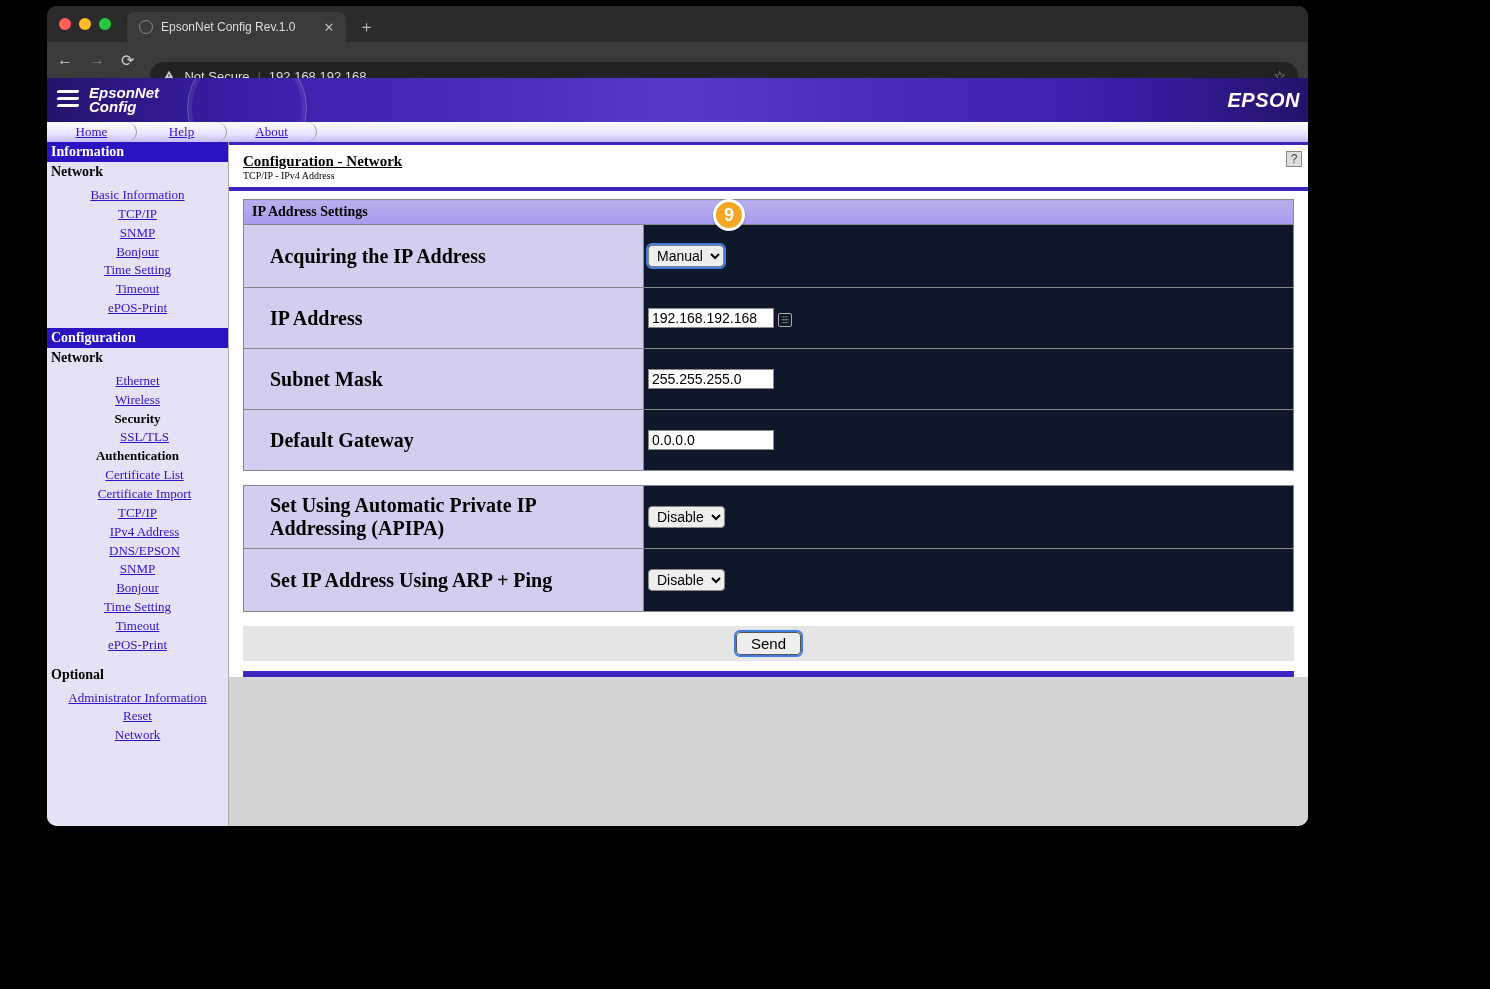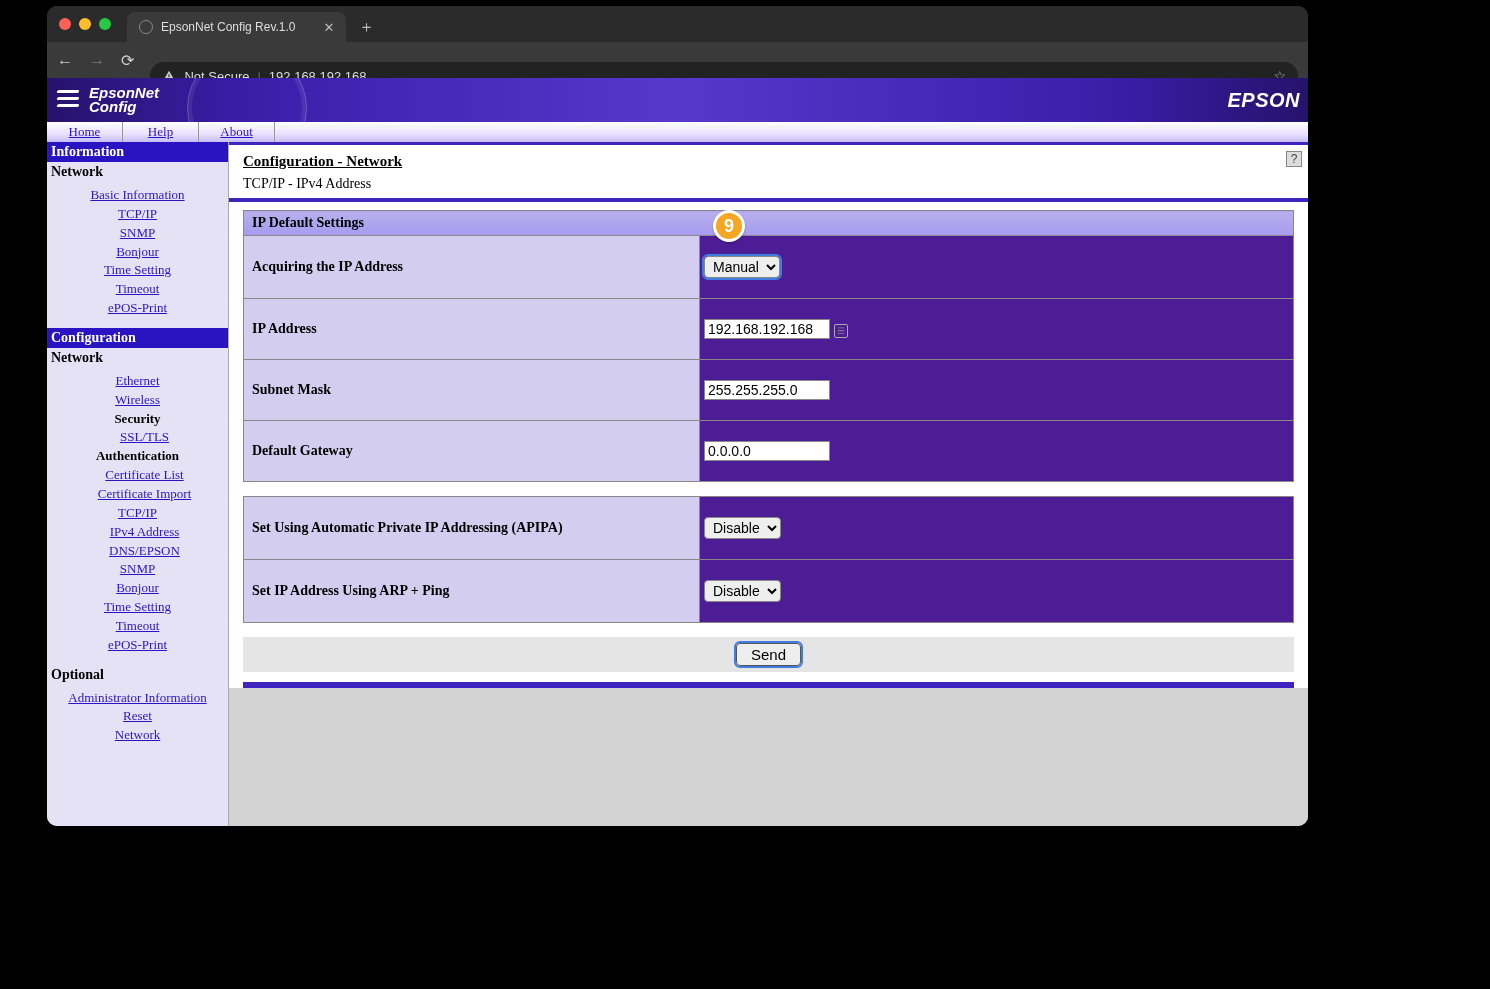--- a/index.html
+++ b/index.html
@@ -114,25 +114,26 @@
   .banner .logo-icon span:nth-child(2){width:22px;top:11px;left:2px;}
   .banner .logo-icon span:nth-child(3){width:22px;top:18px;left:2px;}
   .banner .logo-text { font-family: Arial,sans-serif; font-weight:bold; font-style:italic; line-height:0.95; font-size:15px;}
   .banner .brand { margin-left:auto; font-family: Arial,sans-serif; font-weight:bold; font-style:italic; font-size:20px; letter-spacing:0.5px; z-index:1;}
   .menubar {
     height:20px;
     background: linear-gradient(180deg, #fff 0%, #e8e2ff 60%, #c7bdf6 100%);
     display:flex;
   }
   .menubar .menu-item {
-    width:76px;
+    width:90px;
     text-align:center;
     font-size:13px;
     border-right:1px solid #999;
     line-height:20px;
+    border-radius:10px;
   }
   .menubar .menu-item a { color:#2b14c2; text-decoration:underline; }
   .main-layout {
     display:flex;
     height: calc(100% - 64px);
   }
   .sidebar {
     width:182px;
     background:#e6e2f5;
     border-right:1px solid #aaa;
@@ -176,48 +177,48 @@
     padding:8px 14px 6px 14px;
     position:relative;
     border-top:3px solid #3f24bf;
   }
   .content-header .hq {
     position:absolute; right:6px; top:6px;
     width:16px;height:16px;border:1px solid #888;background:#ddd;
     font-family:Arial,sans-serif;font-size:12px;color:#444;text-align:center;line-height:14px;
   }
   .content-header .h1 { font-weight:bold; font-size:15px;text-decoration:underline; }
-  .content-header .h2 { font-size:14px; margin-top:6px;}
+  .content-header .h2 { font-size:10px; }
   .hr-thick { height:4px; background:#3f24bf; }
   .form-area { padding:8px 14px 0 14px; background:#fff; }
   table.cfg {
     width:100%;
     border-collapse:collapse;
     border:1px solid #888;
     margin-bottom:14px;
   }
   table.cfg th.sect {
     text-align:left;
     background: linear-gradient(180deg, #b9b0ec 0%, #a79bf0 100%);
     color:#000;
     font-weight:bold;
     font-size:14px;
     padding:4px 8px;
     border:1px solid #888;
   }
   table.cfg td.label {
-    width:456px;
+    width:400px;
     background:#d3cef0;
     font-weight:bold;
-    font-size:14px;
-    padding:4px 8px;
+    font-size:20px;
+    padding:4px 26px;
     border:1px solid #888;
   }
   table.cfg td.field {
-    background:#4c1d95;
+    background:#0f172a;
     padding:20px 4px;
     border:1px solid #888;
   }
   .sel {
     font-family:-apple-system,Arial,sans-serif;
     font-size:14px;
     background:#eee;
     border:1px solid #888;
     border-radius:4px;
     padding:1px 4px;
@@ -370,21 +371,21 @@
           <div class="h2">TCP/IP - IPv4 Address</div>
         </div>
         <div class="hr-thick"></div>
         <div class="form-area" style="position:relative;">
           <div class="badge" style="top:8px;left:484px;">
               <span>9</span>
             </div>
           <table class="cfg">
             <tbody>
                 <tr>
-                  <th class="sect" colspan="2">IP Default Settings</th>
+                  <th class="sect" colspan="2">IP Address Settings</th>
                 </tr>
             <tr>
               <td class="label">Acquiring the IP Address</td>
               <td class="field">
                 <select class="sel focus"><option>Manual</option></select>
               </td>
             </tr>
             <tr>
               <td class="label">IP Address</td>
               <td class="field">

